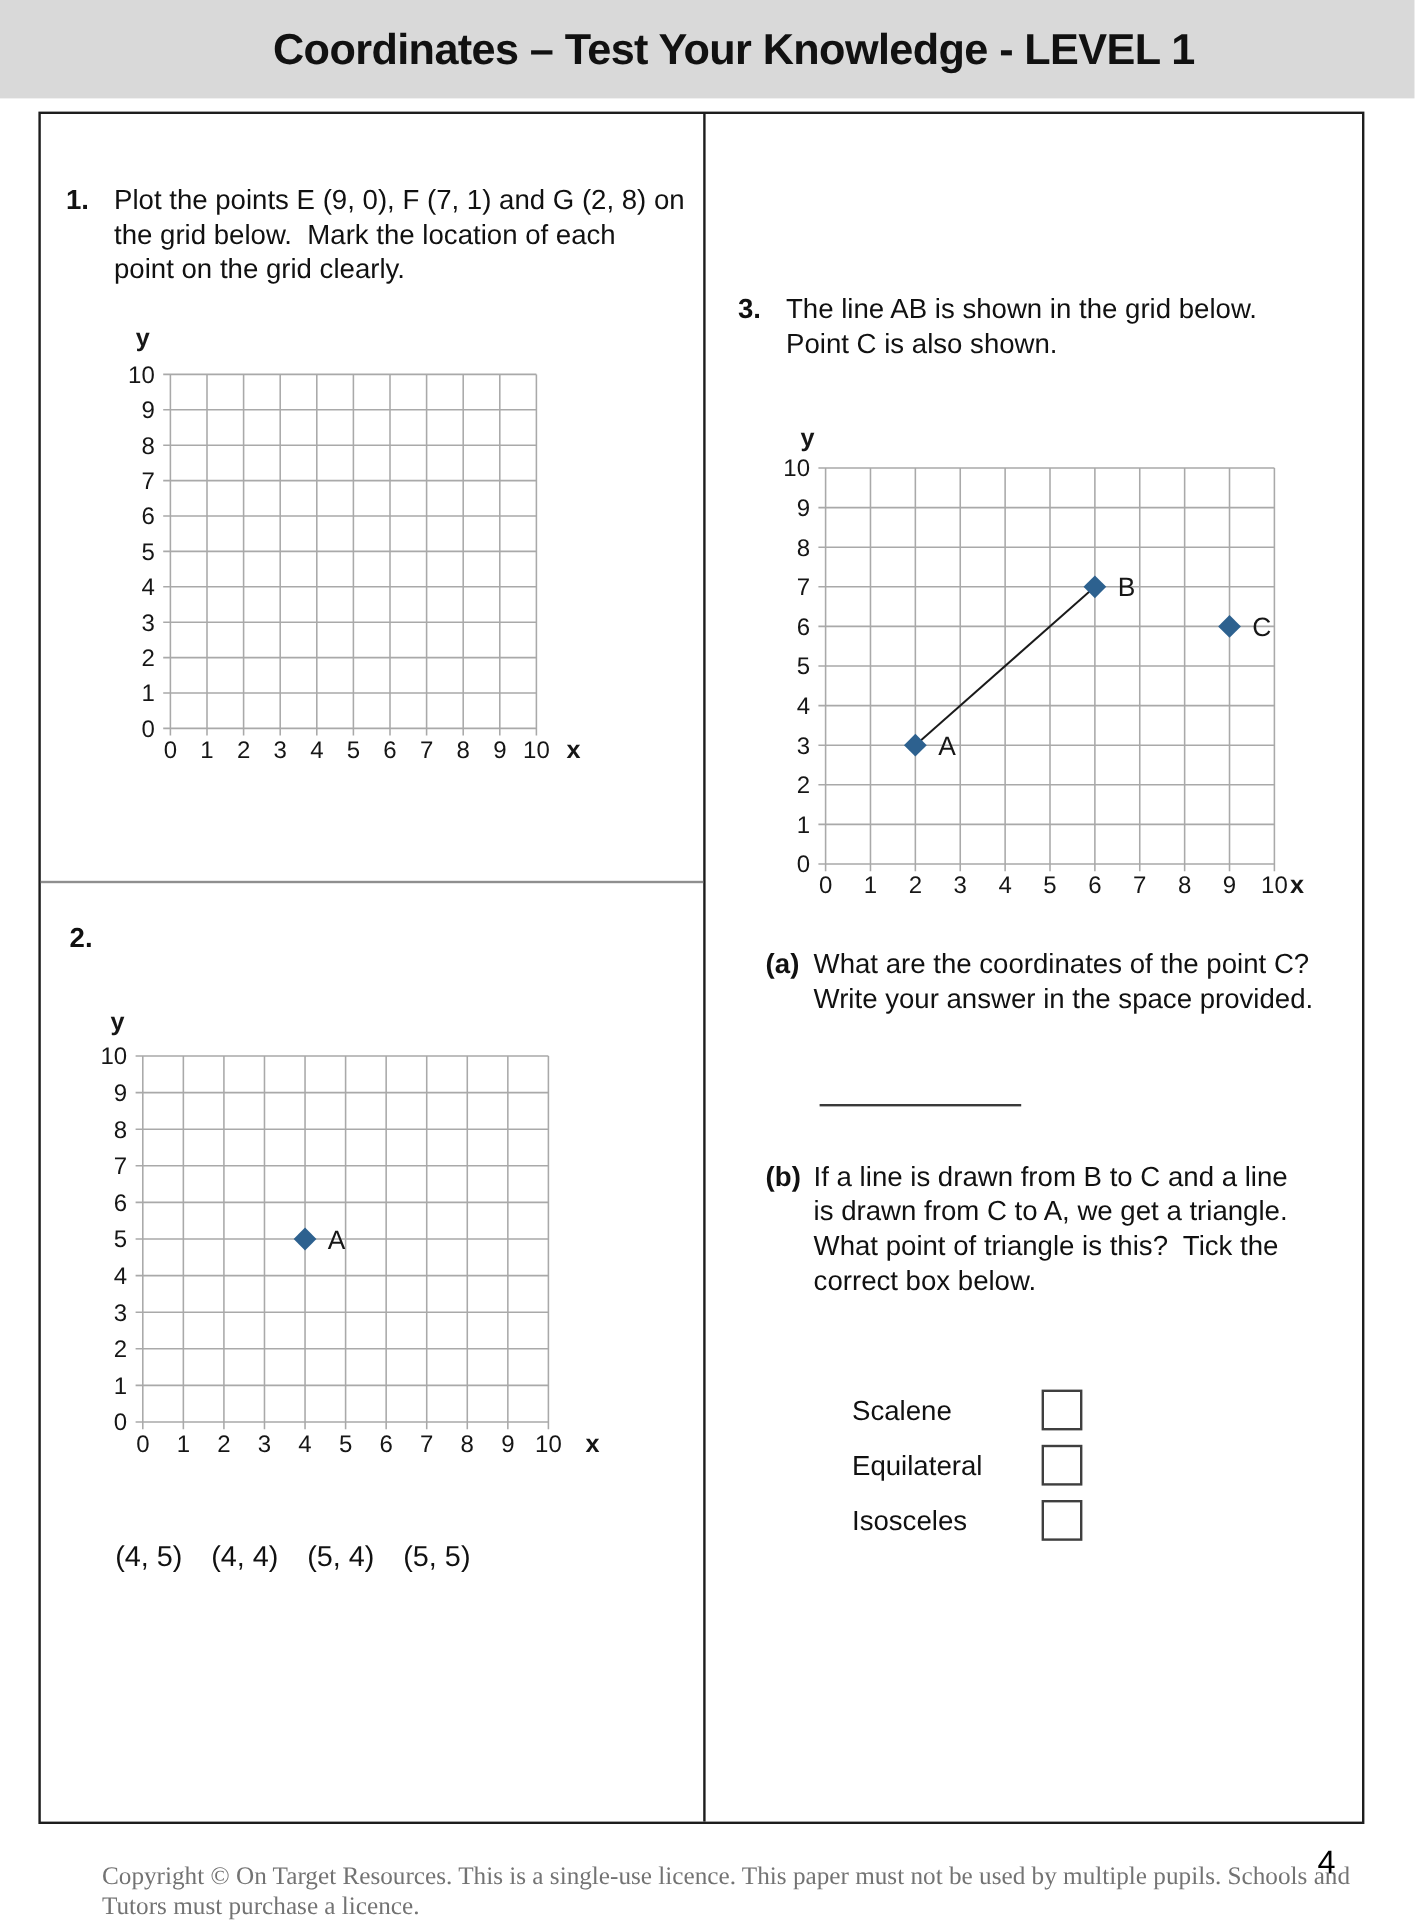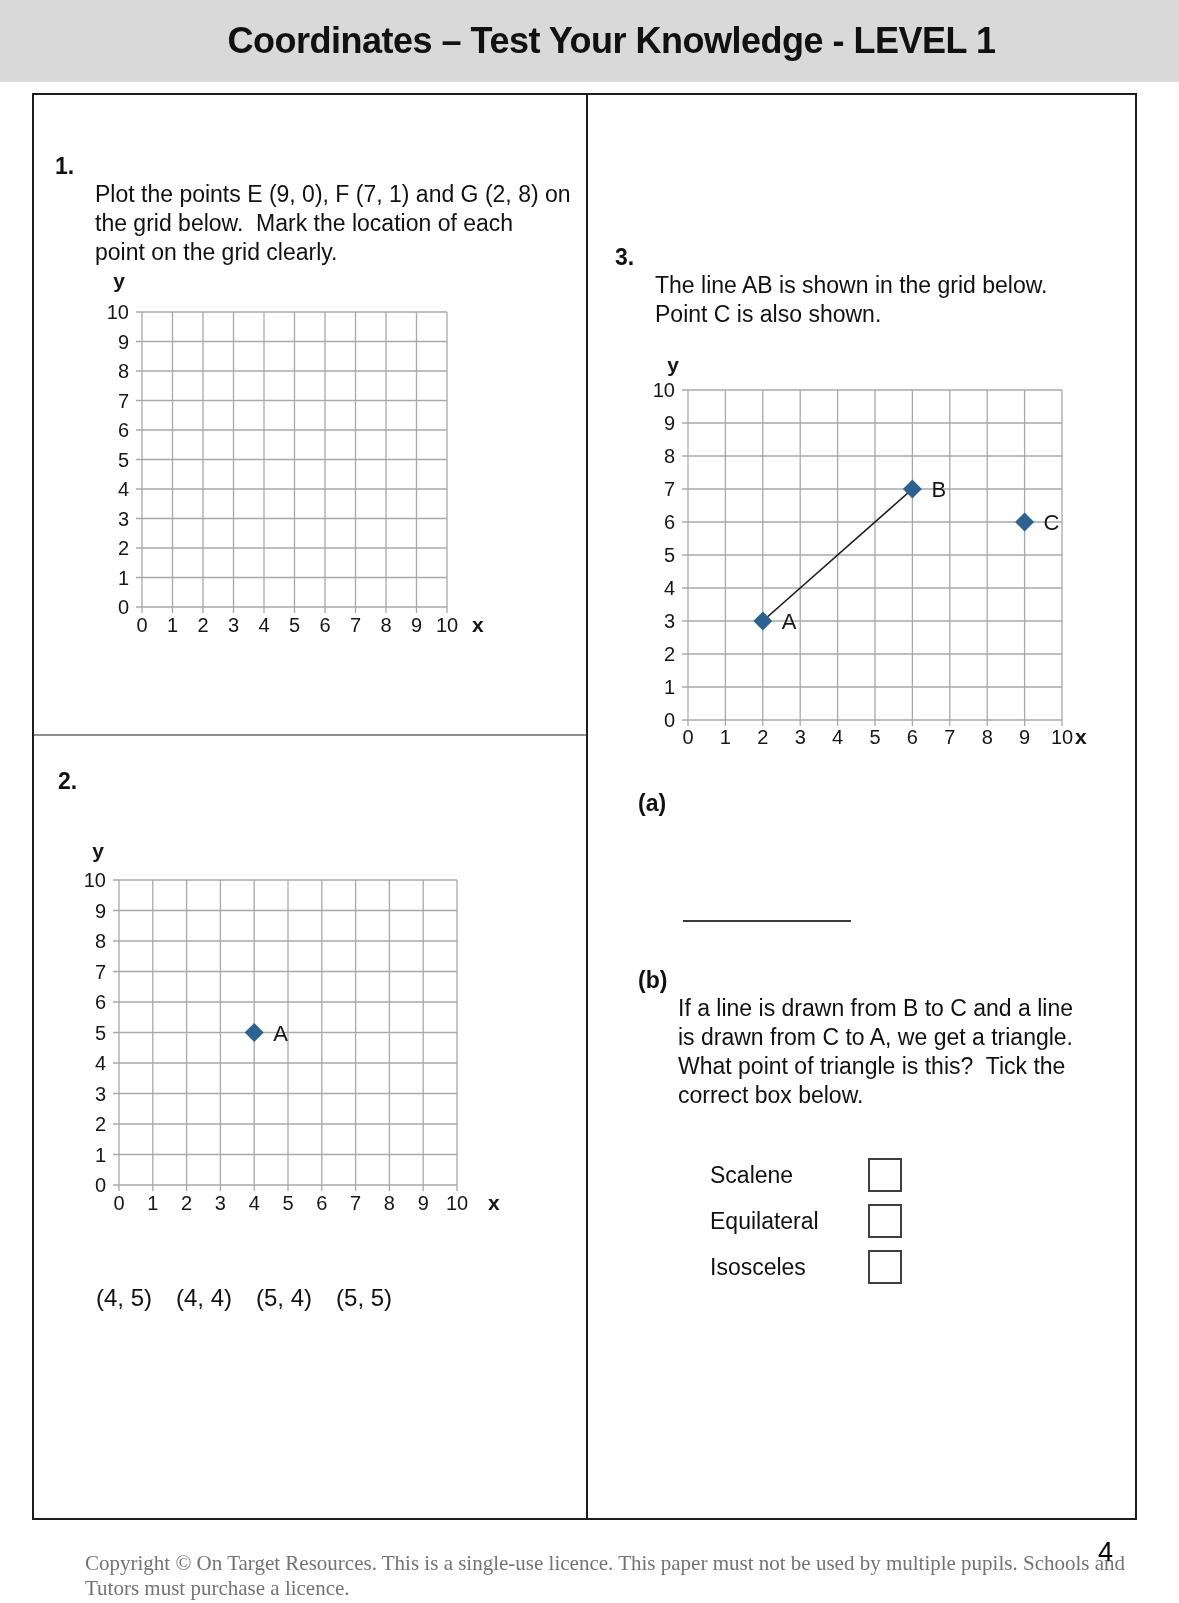--- a/index.html
+++ b/index.html
@@ -27,21 +27,21 @@
   .sheet{
     position:absolute;left:32px;top:93px;width:1105px;height:1427px;
     border:2px solid #1d1d1d;background:#fff;
   }
   .col-divider{position:absolute;left:586px;top:95px;width:2px;height:1423px;background:#1d1d1d;}
   .row-divider{position:absolute;left:34px;top:734px;width:552px;height:2px;background:#8f8f8f;}
 
   
   .qblock{position:absolute;display:flex;font-size:23px;line-height:29px;}
   .qnum{font-weight:bold;width:40px;flex:0 0 40px;}
-  .qtext{white-space:pre-wrap;margin-top:28px;}
+  .qtext{white-space:pre-wrap;}
   .q1{left:55px;top:152px;width:520px;}
   .q2h{left:58px;top:767px;width:520px;}
   .q3h{left:615px;top:243px;width:520px;}
   .qa{left:638px;top:789px;width:500px;}
   .qb{left:638px;top:966px;width:500px;}
   .q2instr{left:98px;top:1238px;width:470px;position:absolute;font-size:23px;line-height:30px;white-space:pre-wrap;}
 
   
   .options{position:absolute;left:96px;top:1284px;display:flex;gap:24px;font-size:24px;}
   .options span{cursor:pointer;}
@@ -253,20 +253,22 @@
       <polygon points="137.8,266.5 147.3,276 137.8,285.5 128.3,276" fill="#2d618f"></polygon>
       <text x="156.8" y="284" font-size="22">A</text>
       <polygon points="287.4,134.5 296.9,144 287.4,153.5 277.9,144" fill="#2d618f"></polygon>
       <text x="306.4" y="152" font-size="22">B</text>
       <polygon points="399.59999999999997,167.5 409.09999999999997,177 399.59999999999997,186.5 390.09999999999997,177" fill="#2d618f"></polygon>
       <text x="418.59999999999997" y="185" font-size="22">C</text>
     </svg>
 
   <section class="qblock qa">
     <span class="qnum">(a)</span>
+    <p class="qtext">What are the coordinates of the point C?
+Write your answer in the space provided.</p>
   </section>
   <div class="answer-line"></div>
 
   <section class="qblock qb">
     <span class="qnum">(b)</span>
     <p class="qtext">If a line is drawn from B to C and a line
 is drawn from C to A, we get a triangle.
 What point of triangle is this?  Tick the
 correct box below.</p>
   </section>

